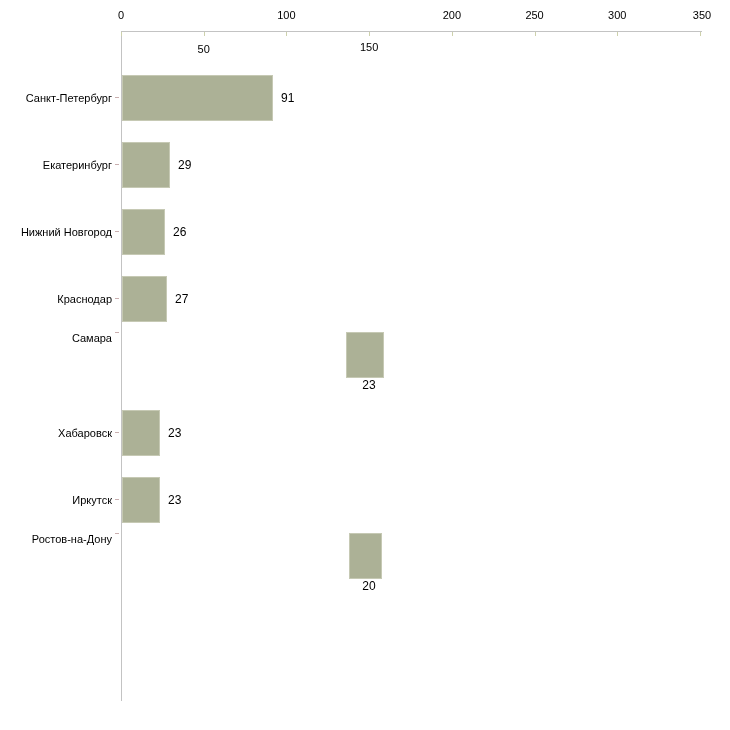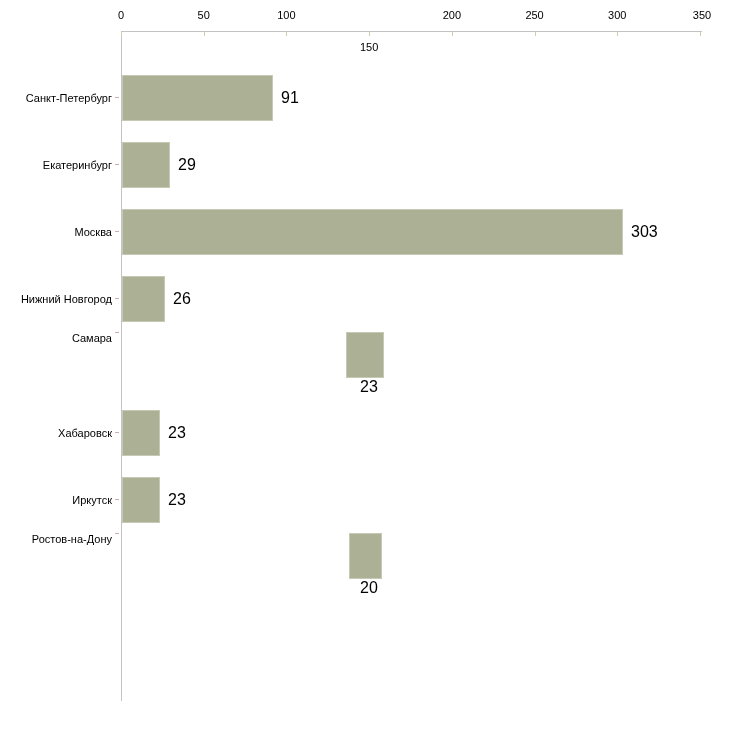--- a/index.html
+++ b/index.html
@@ -63,36 +63,36 @@
     position: absolute;
     left: 115px;
     width: 4px;
     height: 1px;
   }
   .bar {
     height: 46px;
     box-sizing: border-box;
   }
   .value-label {
-    font-size: 16px;
+    font-size: 12px;
     color: #000;
     margin-left: 8px;
     white-space: nowrap;
   }
 </style>
 </head>
 <body>
 
 <div class="chart">
   <div class="x-axis-line" style="left: 121px; top: 31px; width: 581px; background: rgb(195, 195, 195);"></div>
   <div class="y-axis-line" style="left: 121px; top: 31px; height: 670px; background: rgb(195, 195, 195);"></div>
   <div id="x-axis">
       <div class="x-tick-label" style="left: 121px;">0</div>
       <div class="x-tick-mark" style="left: 121px; top: 32px; background: rgb(205, 209, 172);"></div>
-      <div class="x-tick-label" style="left: 203.714px;">50</div>
+      <div class="x-tick-label" style="left: 203.714px; margin-top: 34px;">50</div>
       <div class="x-tick-mark" style="left: 203.714px; top: 32px; background: rgb(205, 209, 172);"></div>
       <div class="x-tick-label" style="left: 286.429px;">100</div>
       <div class="x-tick-mark" style="left: 286.429px; top: 32px; background: rgb(205, 209, 172);"></div>
       <div class="x-tick-label" style="left: 369.143px; margin-top: 32px;">150</div>
       <div class="x-tick-mark" style="left: 369.143px; top: 32px; background: rgb(205, 209, 172);"></div>
       <div class="x-tick-label" style="left: 451.857px;">200</div>
       <div class="x-tick-mark" style="left: 451.857px; top: 32px; background: rgb(205, 209, 172);"></div>
       <div class="x-tick-label" style="left: 534.571px;">250</div>
       <div class="x-tick-mark" style="left: 534.571px; top: 32px; background: rgb(205, 209, 172);"></div>
       <div class="x-tick-label" style="left: 617.286px;">300</div>
@@ -109,32 +109,32 @@
         <div class="value-label">91</div>
       </div>
       <div class="row" style="height: 67px;">
         <div class="row-label">Екатеринбург</div>
         <div class="row-tick" style="background: rgb(201, 175, 175);"></div>
         <div style="width: 122px; flex: 0 0 auto;"></div>
         <div class="bar" style="width: 48px; background: rgb(172, 177, 150); border: 1px solid rgb(198, 201, 180); height: 46px;"></div>
         <div class="value-label">29</div>
       </div>
       <div class="row" style="height: 67px;">
-        <div class="row-label">Москва</div>
-        <div class="row-tick" style="background: rgb(201, 175, 175);"></div>
-        <div style="width: 122px; flex: 0 0 auto;"></div>
-        <div class="bar" style="width: 501px; background: rgb(172, 177, 150); border: 1px solid rgb(198, 201, 180); height: 46px;"></div>
-        <div class="value-label">303</div>
-      </div>
-      <div class="row" style="height: 67px;">
         <div class="row-label">Нижний Новгород</div>
         <div class="row-tick" style="background: rgb(201, 175, 175);"></div>
         <div style="width: 122px; flex: 0 0 auto;"></div>
         <div class="bar" style="width: 43px; background: rgb(172, 177, 150); border: 1px solid rgb(198, 201, 180); height: 46px;"></div>
         <div class="value-label">26</div>
+      </div>
+      <div class="row" style="height: 67px;">
+        <div class="row-label">Краснодар</div>
+        <div class="row-tick" style="background: rgb(201, 175, 175);"></div>
+        <div style="width: 122px; flex: 0 0 auto;"></div>
+        <div class="bar" style="width: 45px; background: rgb(172, 177, 150); border: 1px solid rgb(198, 201, 180); height: 46px;"></div>
+        <div class="value-label">27</div>
       </div>
       <div class="row" style="height: 67px; flex-direction: column;">
         <div class="row-label">Самара</div>
         <div class="row-tick" style="background: rgb(201, 175, 175);"></div>
         <div style="width: 122px; flex: 0 0 auto;"></div>
         <div class="bar" style="width: 38px; background: rgb(172, 177, 150); border: 1px solid rgb(198, 201, 180); height: 46px;"></div>
         <div class="value-label">23</div>
       </div>
       <div class="row" style="height: 67px;">
         <div class="row-label">Хабаровск</div>

